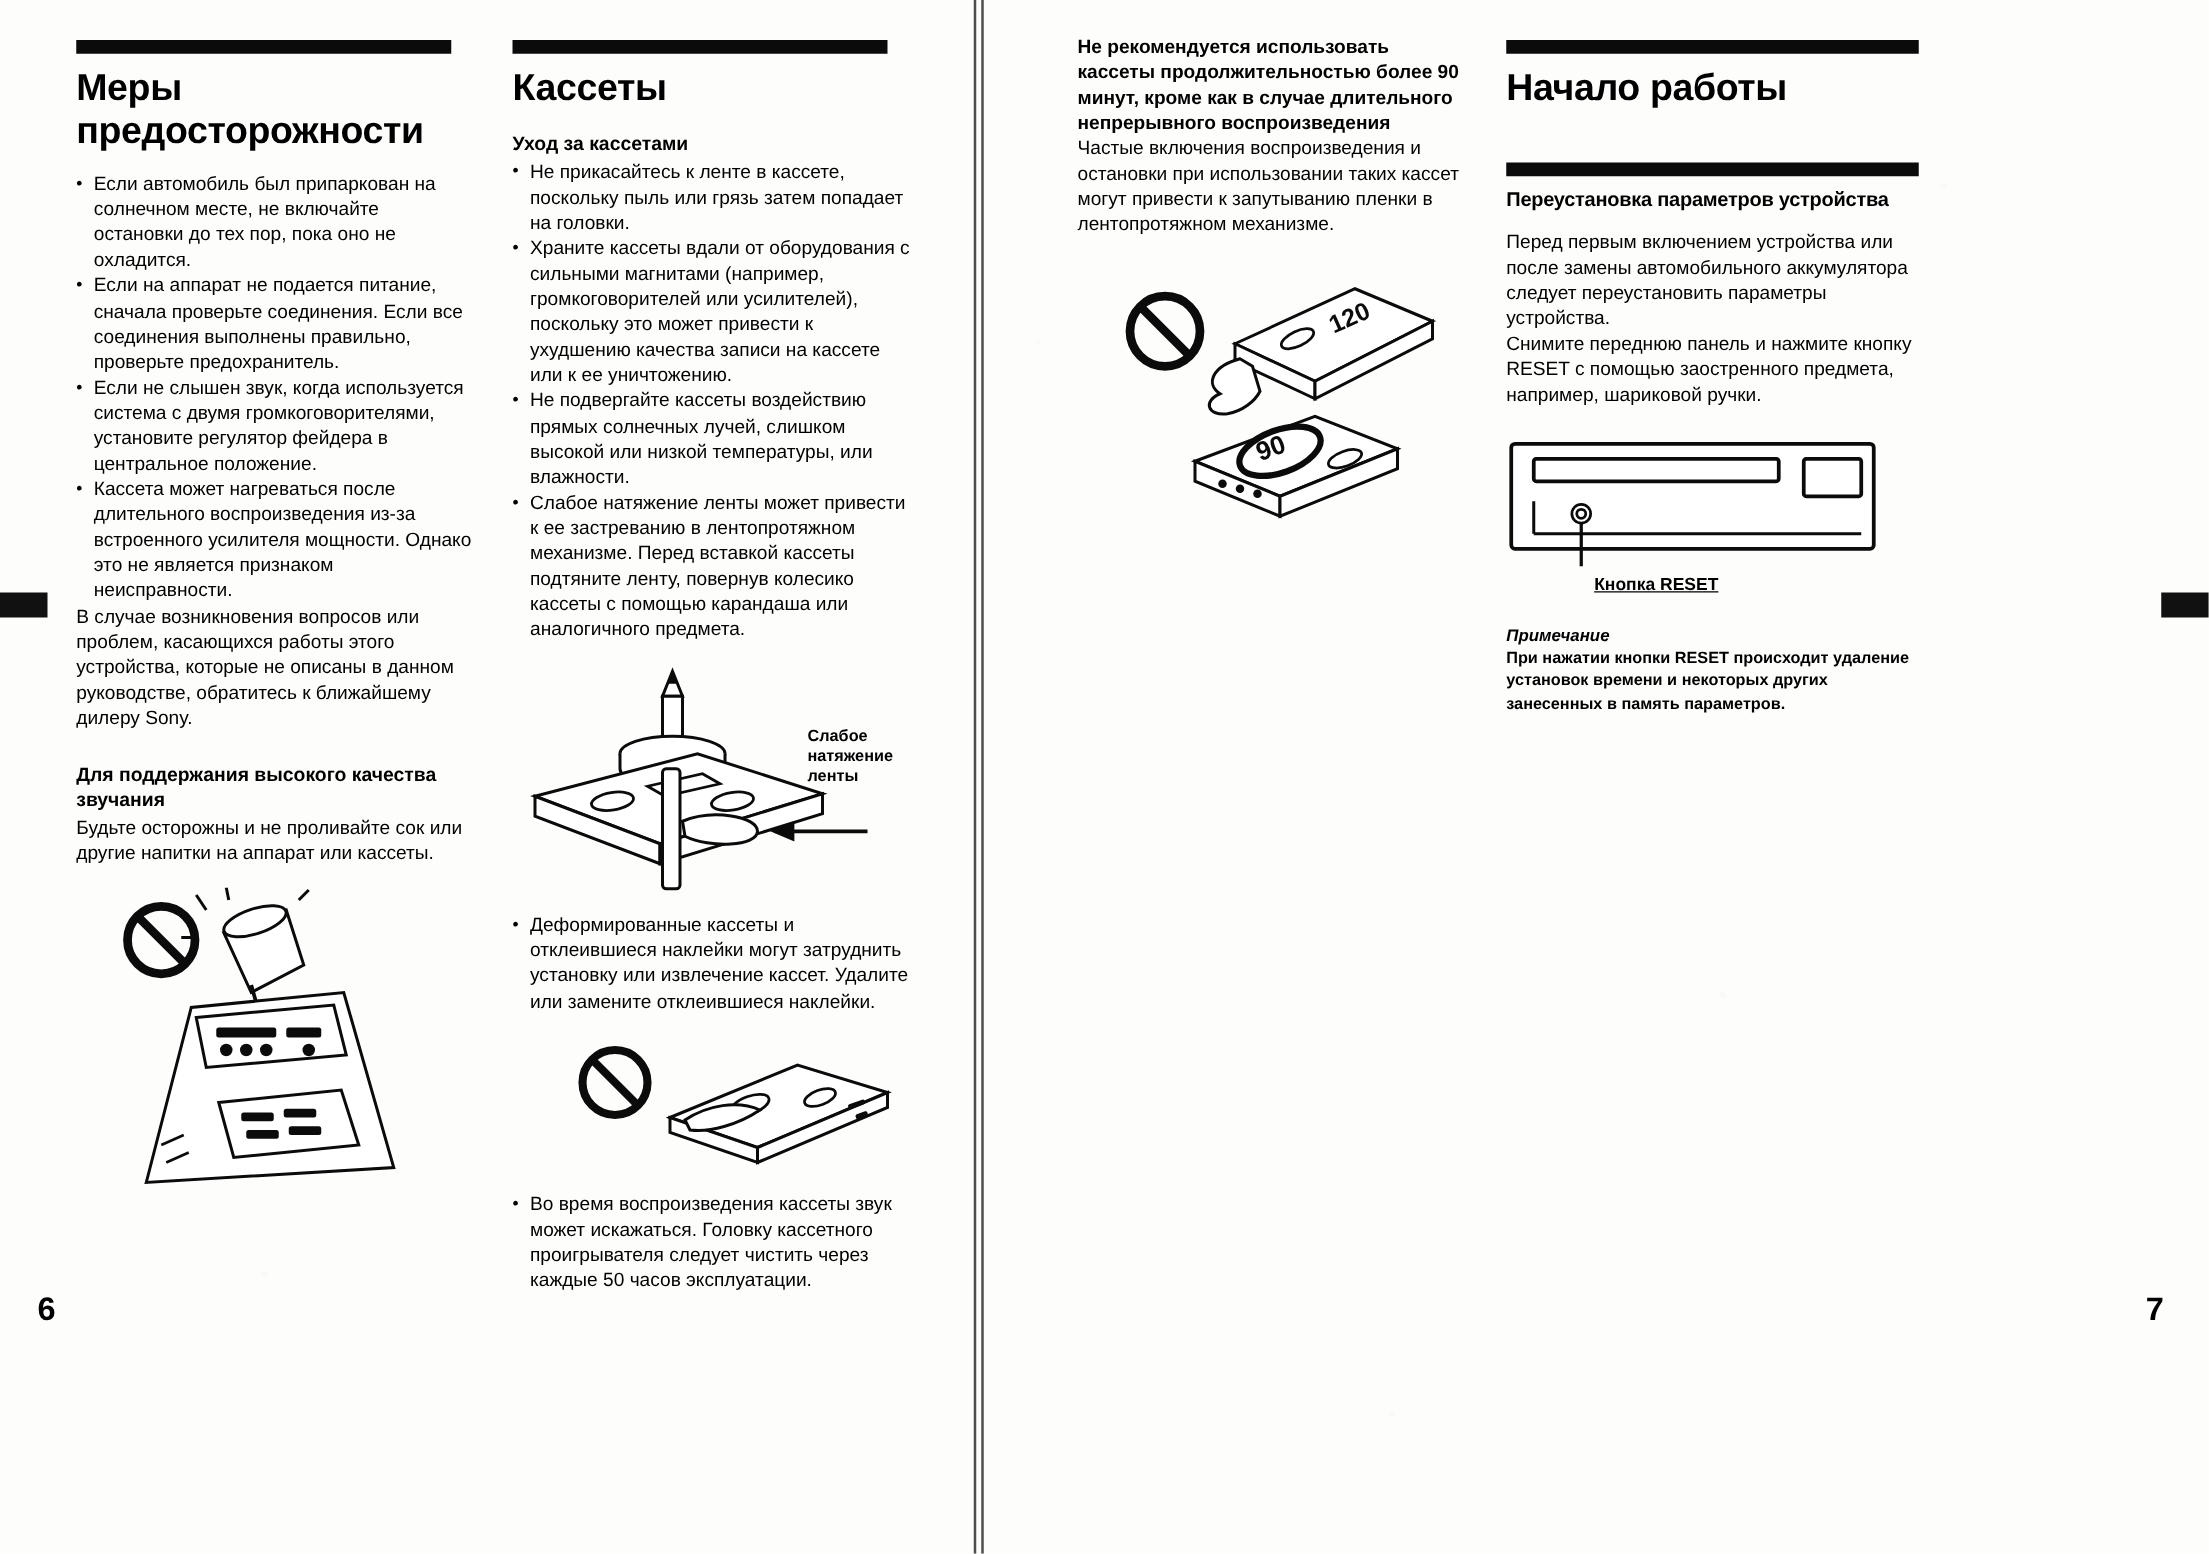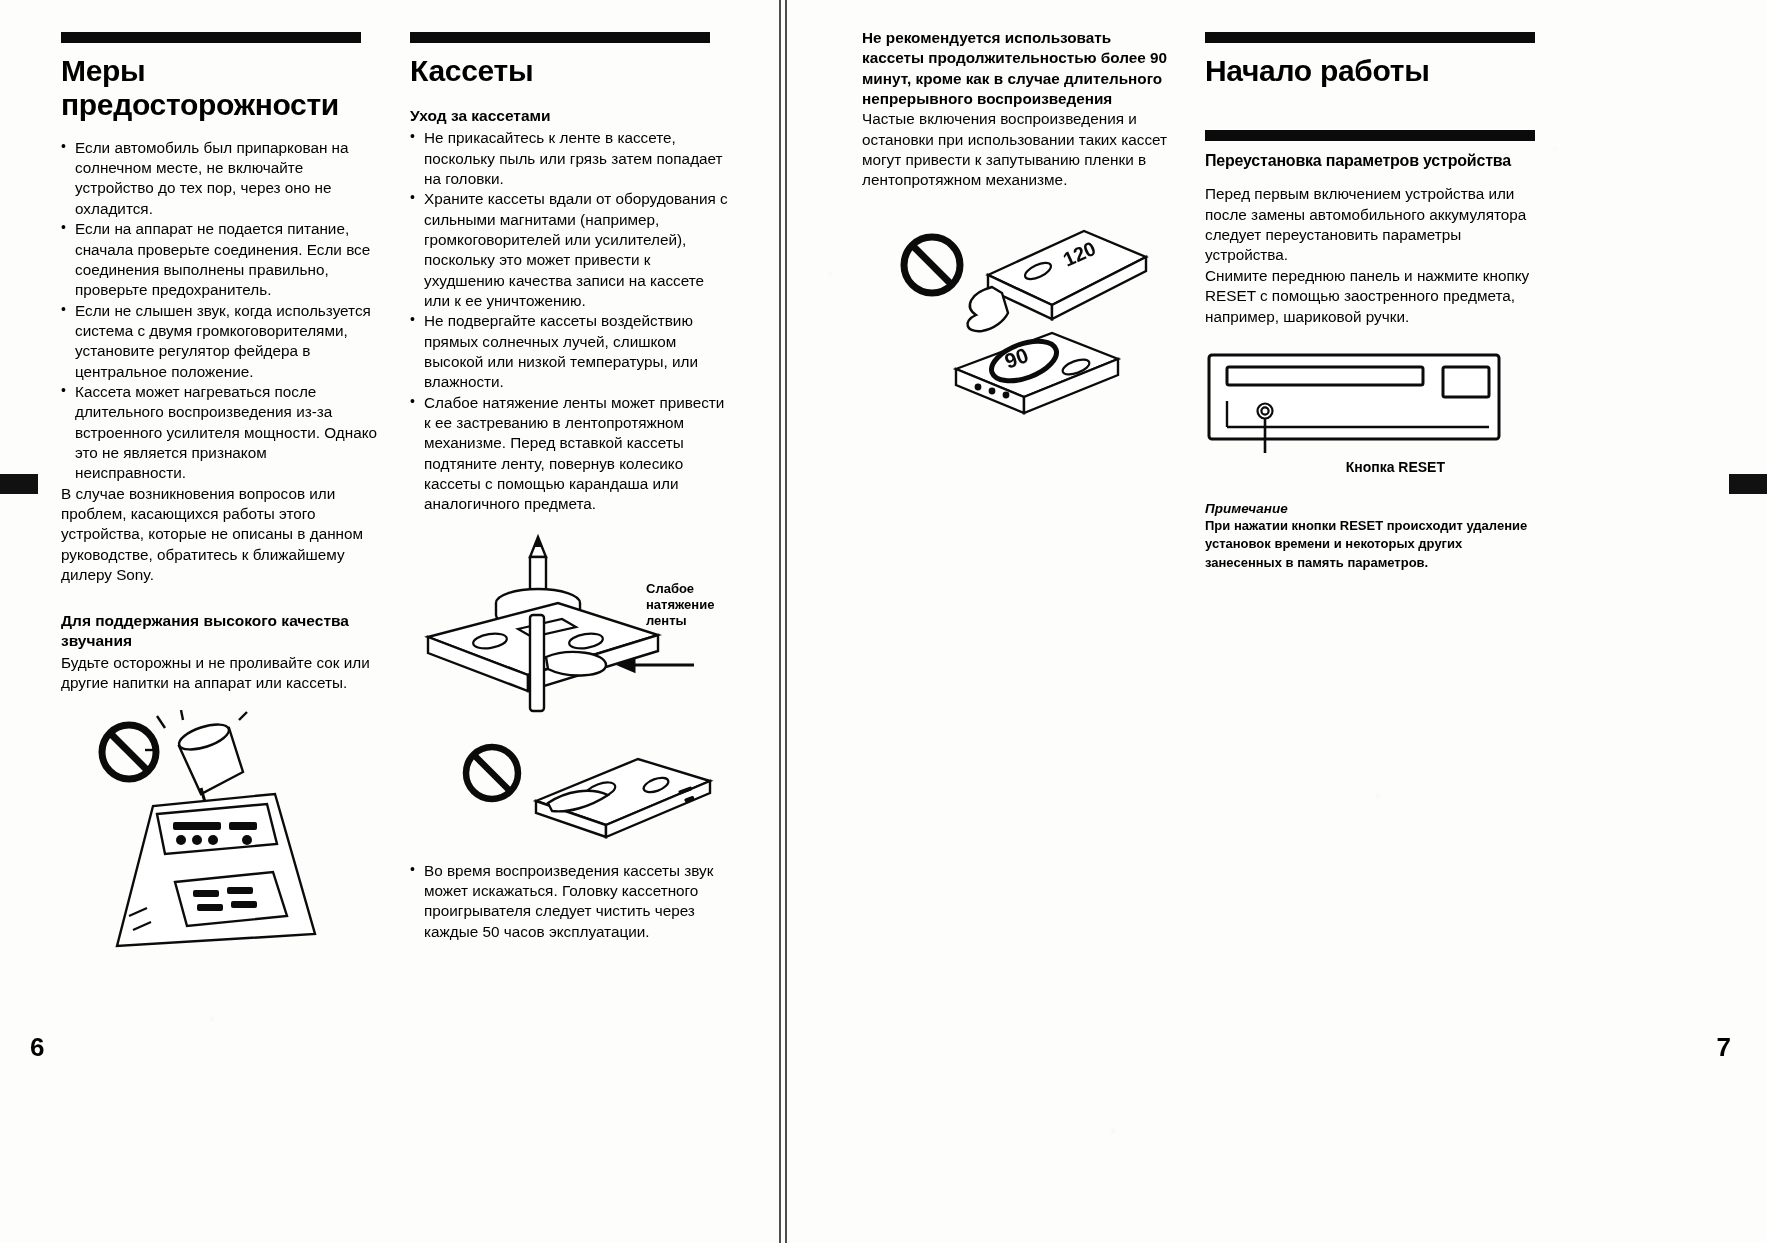--- a/index.html
+++ b/index.html
@@ -155,21 +155,22 @@
 
   .fig-caption {
     font-size: 13px;
     font-weight: bold;
     line-height: 1.22;
   }
 
   .reset-caption {
     font-size: 14px;
     font-weight: bold;
-    text-align: right;
+    text-align: center;
+    text-decoration: underline;
   }
 
   
   .page-no {
     position: absolute;
     font-size: 26px;
     font-weight: bold;
   }
   .page-no.left  { left: 30px;   top: 1032px; }
   .page-no.right { right: 36px;  top: 1032px; }
@@ -189,21 +190,21 @@
 <div class="edge-mark left"></div>
 <div class="edge-mark right"></div>
 
 <div class="col col1" style="top:32px;">
 
   <div class="rule-thick short"></div>
 
   <h1 class="sec-title">Меры предосторожности</h1>
 
   <ul class="bullets">
-    <li>Если автомобиль был припаркован на солнечном месте, не включайте устройство до тех пор, через оно не охладится.</li>
+    <li>Если автомобиль был припаркован на солнечном месте, не включайте остановки до тех пор, пока оно не охладится.</li>
     <li>Если на аппарат не подается питание, сначала проверьте соединения. Если все соединения выполнены правильно, проверьте предохранитель.</li>
     <li>Если не слышен звук, когда используется система с двумя громкоговорителями, установите регулятор фейдера в центральное положение.</li>
     <li>Кассета может нагреваться после длительного воспроизведения из-за встроенного усилителя мощности. Однако это не является признаком неисправности.</li>
   </ul>
 
   <p class="body-text" style="margin-top:0;">В случае возникновения вопросов или проблем, касающихся работы этого устройства, которые не описаны в данном руководстве, обратитесь к ближайшему дилеру Sony.</p>
 
   <h3 class="minor-title" style="margin-top:26px;">Для поддержания высокого качества звучания</h3>
 
   <p class="body-text">Будьте осторожны и не проливайте сок или другие напитки на аппарат или кассеты.</p>
@@ -316,20 +317,23 @@
       </g>
 
       <g stroke="#0b0b0b" stroke-width="3" fill="#0b0b0b">
         <line x1="284" y1="136" x2="210" y2="136"></line>
         <path d="M210 136 L224 130 L224 142 Z"></path>
       </g>
     </svg>
     <div class="fig-caption" style="position:absolute; left:236px; top:52px; width:80px;">Слабое натяжение ленты</div>
   </div>
 
+  <ul class="bullets" style="margin-top:12px;">
+    <li>Деформированные кассеты и отклеившиеся наклейки могут затруднить установку или извлечение кассет. Удалите или замените отклеившиеся наклейки.</li>
+  </ul>
 
   <div class="fig" style="margin-top:14px; height:120px;">
     <svg width="316" height="120" viewBox="0 0 316 120">
       <g fill="none" stroke="#0b0b0b" stroke-width="6.5">
         <circle cx="82" cy="40" r="26"></circle>
         <line x1="64" y1="22" x2="100" y2="58"></line>
       </g>
       <g fill="#fff" stroke="#0b0b0b" stroke-width="2.4">
         <path d="M126 68 L228 26 L300 48 L196 92 Z"></path>
         <path d="M126 68 L126 80 L196 104 L196 92 Z"></path>

